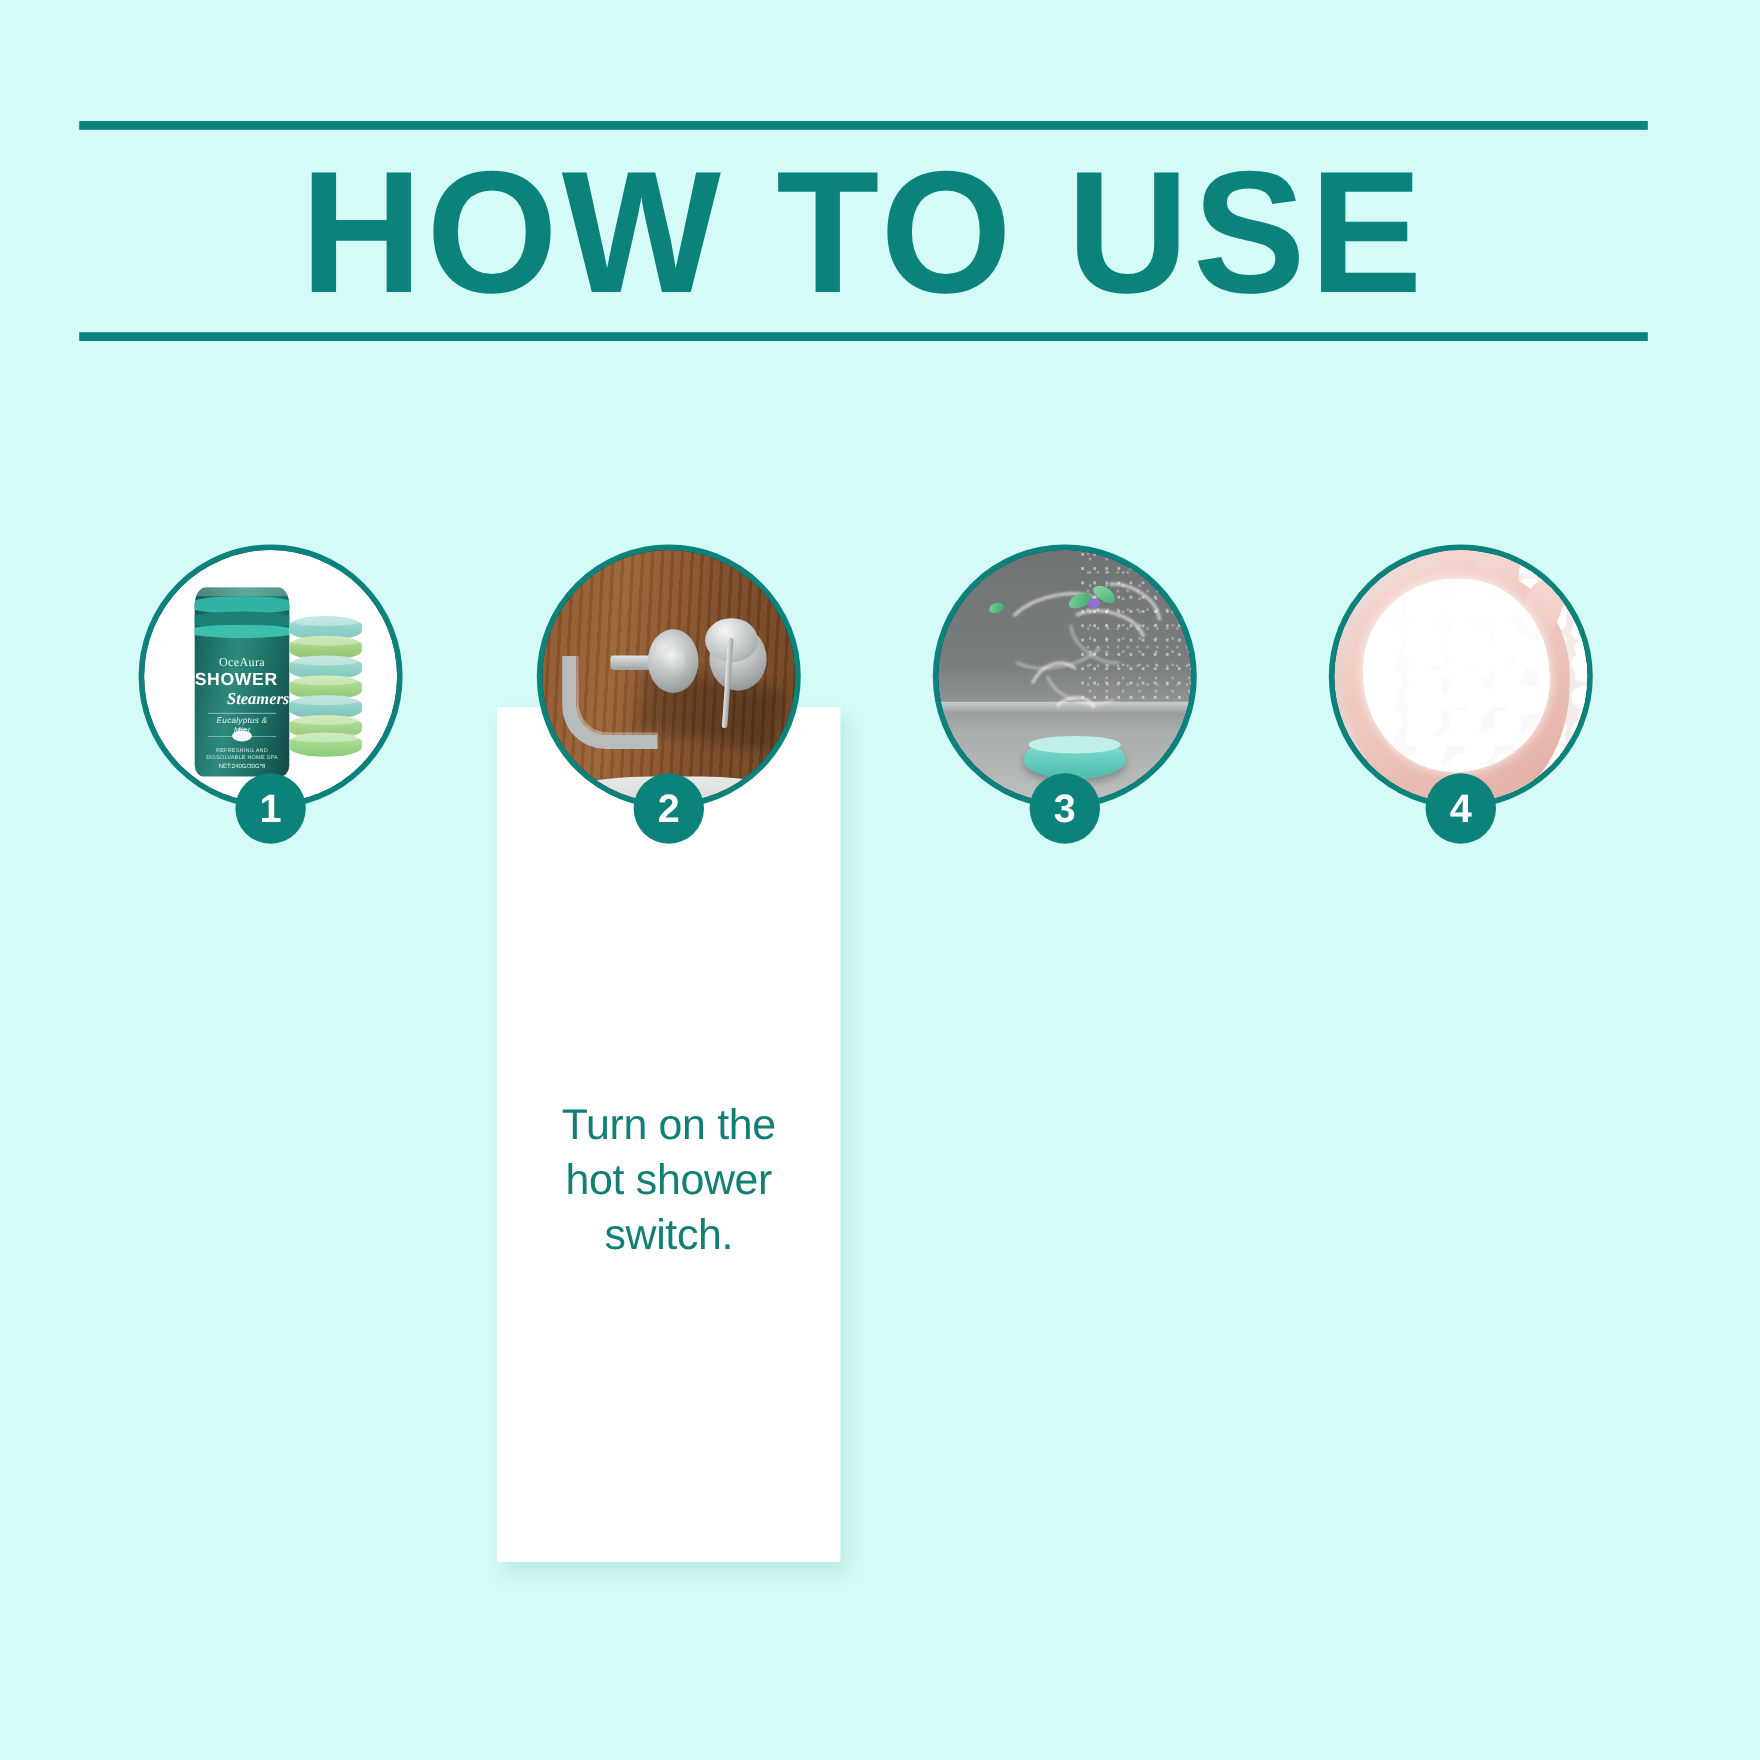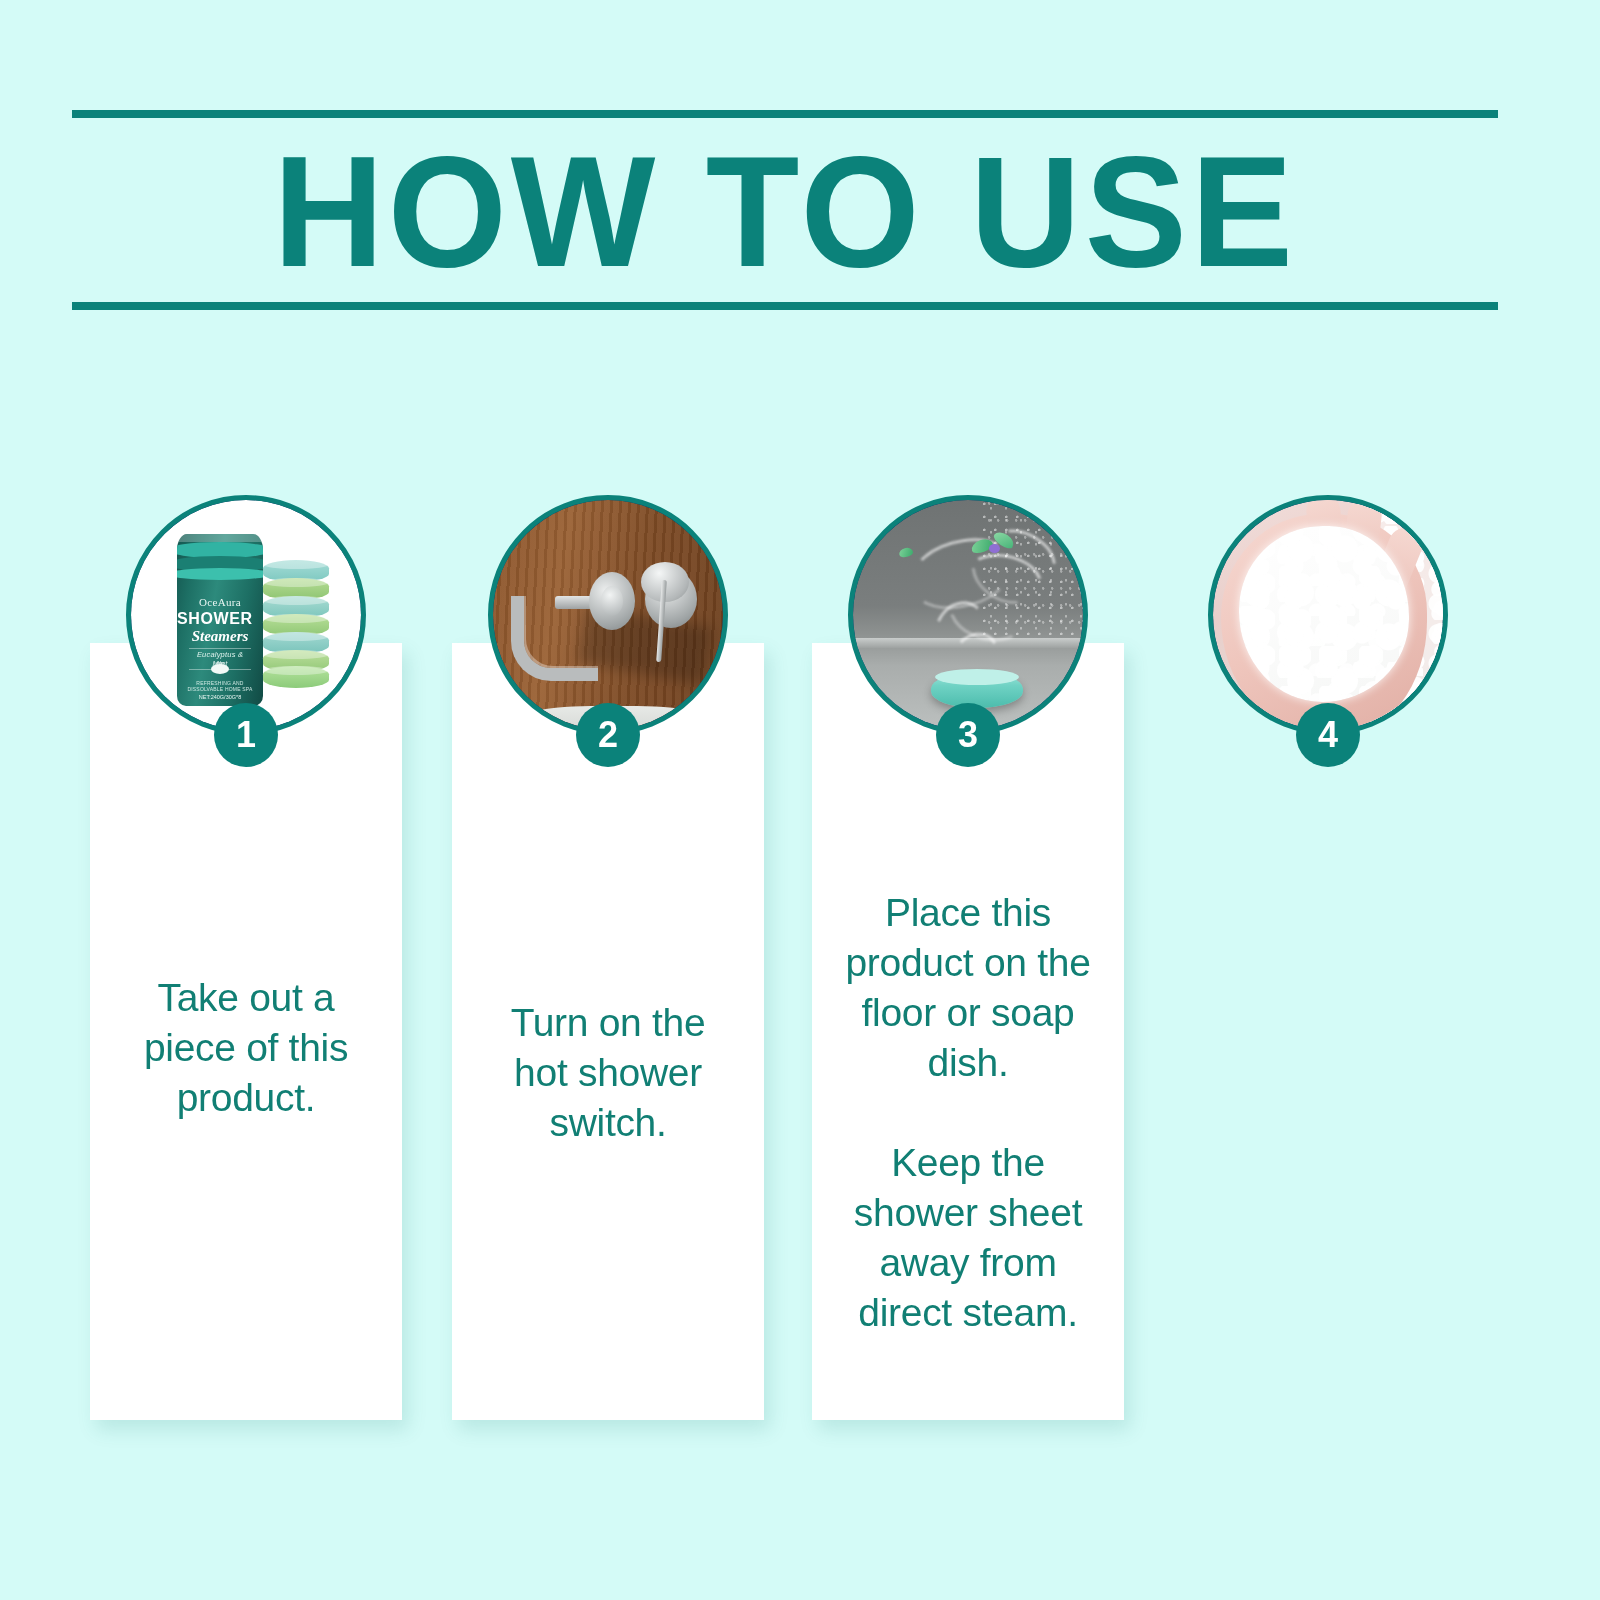--- a/index.html
+++ b/index.html
@@ -140,21 +140,21 @@
     font-size: 11px; letter-spacing: 0.3px;
     font-family: "Liberation Serif", serif;
   }
   .tube .t-shower {
     position: absolute; top: 76px; left: 0; width: 100%;
     text-align: left; color: #ffffff;
     font-size: 16px; font-weight: 700; letter-spacing: 0.6px;
   }
   .tube .t-steamers {
     position: absolute; top: 94px; left: 0; width: 100%;
-    text-align: center; color: #ffffff;
+    text-align: right; color: #ffffff;
     font-size: 15px; font-style: italic; font-weight: 700;
     font-family: "Liberation Serif", serif;
   }
   .tube .t-scent {
     position: absolute; top: 114px; left: 12px; right: 12px;
     text-align: center; color: #dff3ee;
     font-size: 7.5px; letter-spacing: 0.2px;
     border-top: 1px solid rgba(255,255,255,.4);
     border-bottom: 1px solid rgba(255,255,255,.4);
     padding: 1px 0;
@@ -362,25 +362,20 @@
 
 <div id="header">
   <div class="rule"></div>
   <div id="page-title">HOW TO USE</div>
   <div class="rule"></div>
 </div>
 
 <div id="steps">
 
   <div class="step step-1">
-    <div class="card">
-      <div class="card-text pos-mid">Take out a
-piece of this
-product.</div>
-    </div>
     <div class="bubble">
       <div class="photo ph1">
         <div class="tube">
           <div class="cap-shine"></div>
           <div class="wave w1"></div>
           <div class="wave w2"></div>
           <div class="wave w3"></div>
           <div class="brand">OceAura</div>
           <div class="t-shower">SHOWER</div>
           <div class="t-steamers">Steamers</div>
@@ -419,31 +414,20 @@
         <div class="fa-plate2"></div>
         <div class="fa-knob"></div>
         <div class="fa-lever"></div>
         <div class="fa-sink"></div>
       </div>
     </div>
     <div class="badge">2</div>
   </div>
 
   <div class="step step-3">
-    <div class="card">
-      <div class="card-text pos-upper">Place this
-product on the
-floor or soap
-dish.
-
-Keep the
-shower sheet
-away from
-direct steam.</div>
-    </div>
     <div class="bubble">
       <div class="photo ph3">
         <div class="wall-r"></div>
         <div class="ledge"></div>
         <div class="steam s3"></div>
         <div class="steam s4"></div>
         <div class="steam s2"></div>
         <div class="steam s1"></div>
         <div class="steam s5"></div>
         <div class="leaf l1"></div>

